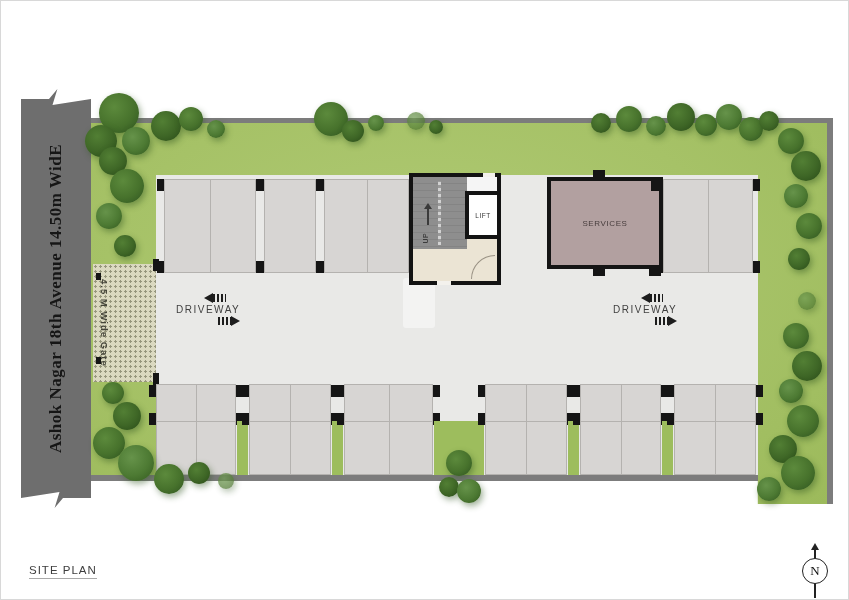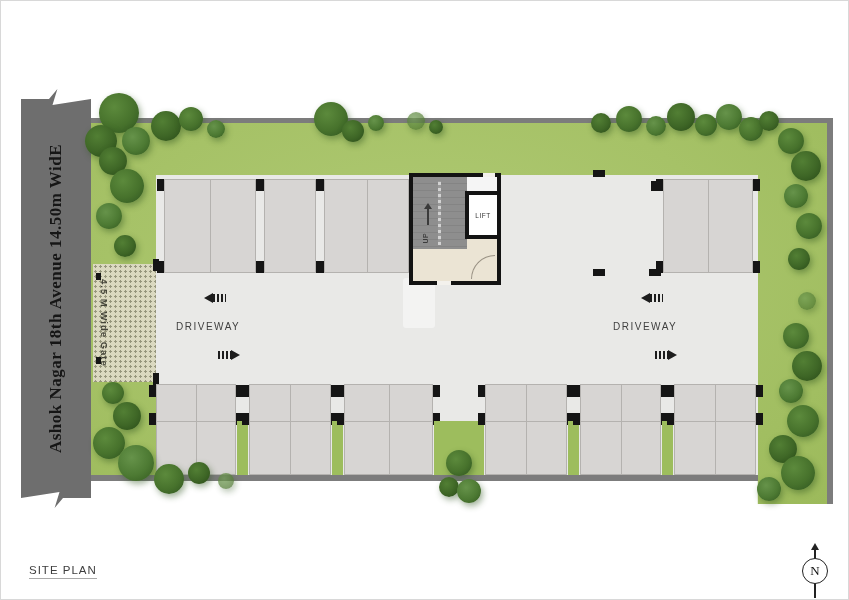--- a/index.html
+++ b/index.html
@@ -63,21 +63,21 @@
         border:4px solid #151515;box-sizing:border-box;display:flex;align-items:center;justify-content:center;}
   .services-label{font-size:8px;letter-spacing:.6px;color:#463c3c;}
   .bump{background:#151515;}
 
   
   .driveway{width:86px;color:#3f3f3f;}
   .dw-row{display:flex;align-items:center;height:10px;}
   .dw-bar{width:13px;height:8px;background:repeating-linear-gradient(90deg,#1d1d1d 0 2px,transparent 2px 4px);}
   .tri-l{width:0;height:0;border-top:5px solid transparent;border-bottom:5px solid transparent;border-right:9px solid #1d1d1d;}
   .tri-r{width:0;height:0;border-top:5px solid transparent;border-bottom:5px solid transparent;border-left:9px solid #1d1d1d;}
-  .dw-text{font-size:10px;letter-spacing:1.5px;margin:18px 0;}
+  .dw-text{font-size:10px;letter-spacing:1.5px;margin:1px 0;}
 
   
   .tree{position:absolute;border-radius:50%;box-shadow:2px 3px 6px rgba(47,84,32,.45);}
   .t0{background:radial-gradient(circle at 38% 35%, #5c8a3c, #47722c 55%, #2f5420 100%);}
   .t1{background:radial-gradient(circle at 38% 35%, #527f34, #3e6626 55%, #294a18 100%);}
   .t2{background:radial-gradient(circle at 38% 35%, #66934a, #4d7a33 55%, #33591f 100%);}
   .t3{background:radial-gradient(circle at 38% 35%, #6f9b52, #557f37 60%, #3c6124 100%);opacity:.72;}
 
   
   .siteplan-label{left:28px;top:563px;font-size:11.5px;letter-spacing:1px;color:#3d3d3d;
@@ -196,20 +196,23 @@
   <div class="abs lift">
     <span class="lift-label">LIFT</span>
   </div>
   <div class="abs up-line"></div>
   <div class="abs up-tip"></div>
   <div class="abs up-label">UP</div>
   <div class="abs arc"></div>
   <div class="abs wgap" style="left:436px;top:280px;width:14px;height:4px;"></div>
   <div class="abs wgap" style="left:482px;top:172px;width:12px;height:4px;"></div>
 
+  <div class="abs services">
+    <span class="services-label">SERVICES</span>
+  </div>
   <div class="abs bump" style="left:592px;top:169px;width:12px;height:7px;"></div>
   <div class="abs bump" style="left:592px;top:268px;width:12px;height:7px;"></div>
   <div class="abs bump" style="left:648px;top:268px;width:12px;height:7px;"></div>
   <div class="abs bump" style="left:650px;top:180px;width:8px;height:10px;"></div>
 
   <div class="abs driveway" style="left:175px;top:292px;">
     <div class="dw-row" style="margin-left:28px;">
       <span class="tri-l"></span>
       <span class="dw-bar"></span>
     </div>

